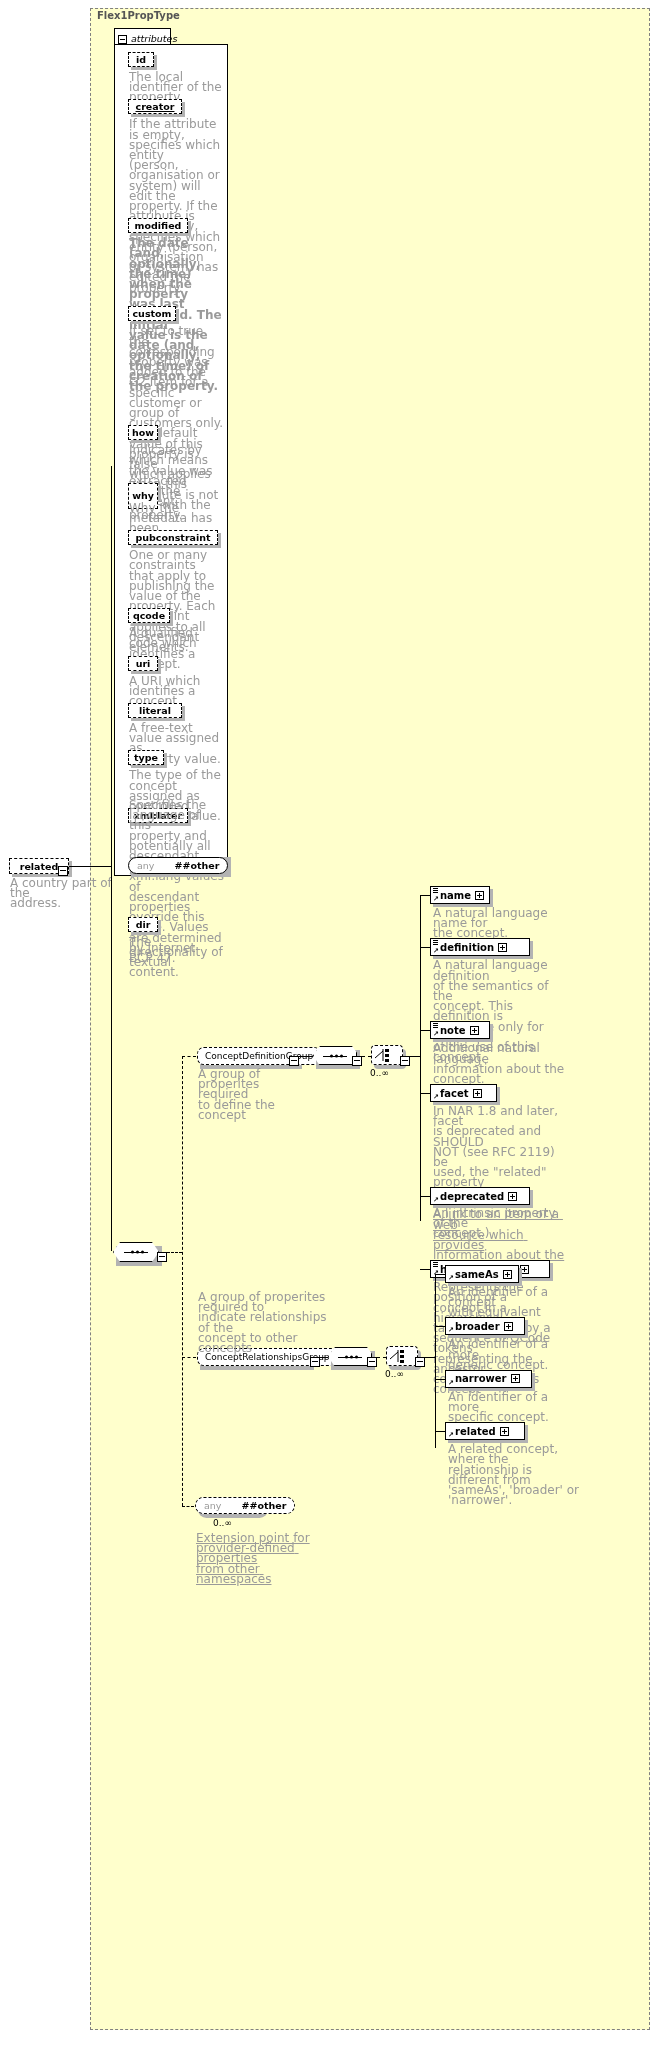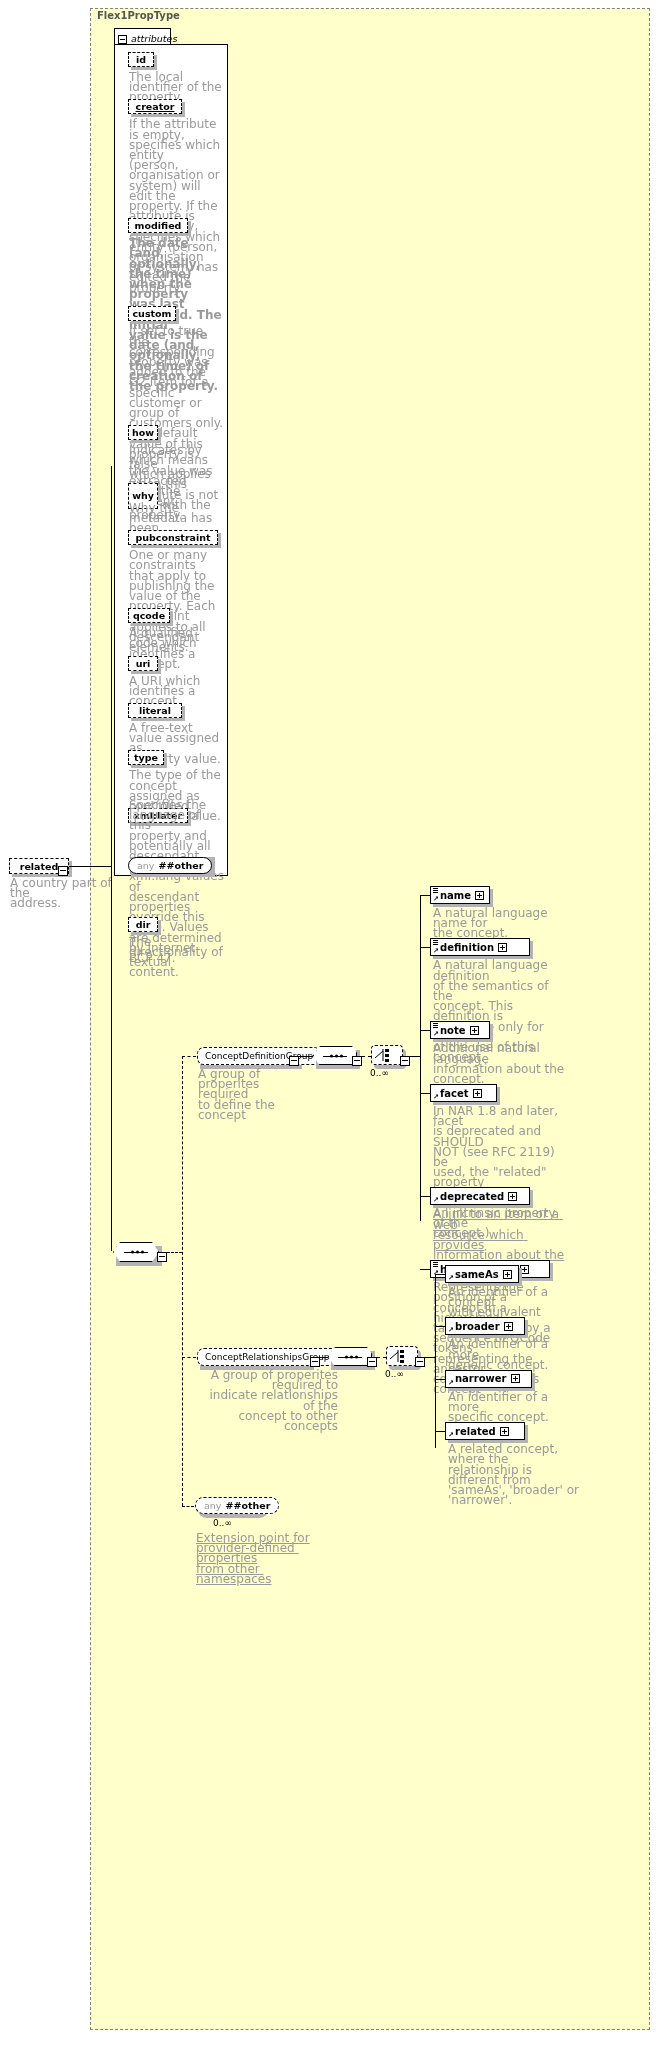--- a/index.html
+++ b/index.html
@@ -161,21 +161,21 @@
     border-radius:9px;
     background:#fff;
     box-sizing:border-box;
     height:17px;
     padding:0 8px;
     font-size:9.5px;
     white-space:nowrap;
     gap:4px;
   }
   .anynode .any{color:#9a9a9a;font-weight:normal;}
-  .anynode .other{color:#000;font-weight:bold;}
+  .anynode .other{color:#000;font-weight:bold;margin-left:16px;}
 
   
   .seqnode{
     position:absolute;
     width:46px;height:20px;
     background:#fff;
     border:1px solid #000;
     box-sizing:border-box;
     clip-path:polygon(7px 0,39px 0,46px 50%,39px 20px,7px 20px,0 50%);
   }
@@ -518,21 +518,21 @@
 
   <div class="dln h" style="left:182px;top:1357px;width:14px;"></div>
 
   <div class="shadowbox" style="left:200px;top:1352px;width:114px;height:18px;"></div>
   <div class="group" style="left:197px;top:1348px;height:18px;font-size:9px;">
     <span>ConceptRelationshipsGroup</span>
   </div>
   <div style="position:absolute;left:310px;top:1352px;">
     <span class="pmbox" style="display:inline-block;width:10px;height:10px;"></span>
   </div>
-  <div class="desc" style="left:198px;top:1370px;width:140px;text-align:right;">A group of properites required to
+  <div class="desc" style="left:198px;top:1292px;width:140px;">A group of properites required to
 indicate relationships of the
 concept to other concepts</div>
 
   <div class="ln h" style="left:320px;top:1357px;width:8px;"></div>
   <div class="shadowbox" style="left:331px;top:1351px;width:44px;height:19px;"></div>
   <div class="seqnode" style="left:328px;top:1347px;width:44px;height:19px;">
     <div class="dots" style="left:9px;right:9px;"></div>
     <div class="d" style="left:16px;"></div>
     <div class="d" style="left:21px;"></div>
     <div class="d" style="left:26px;"></div>

